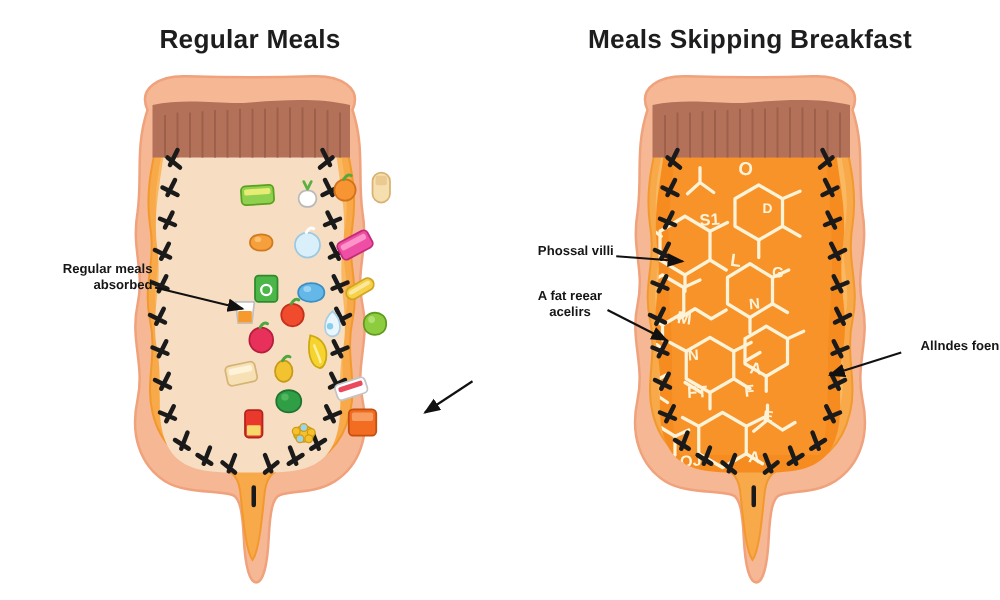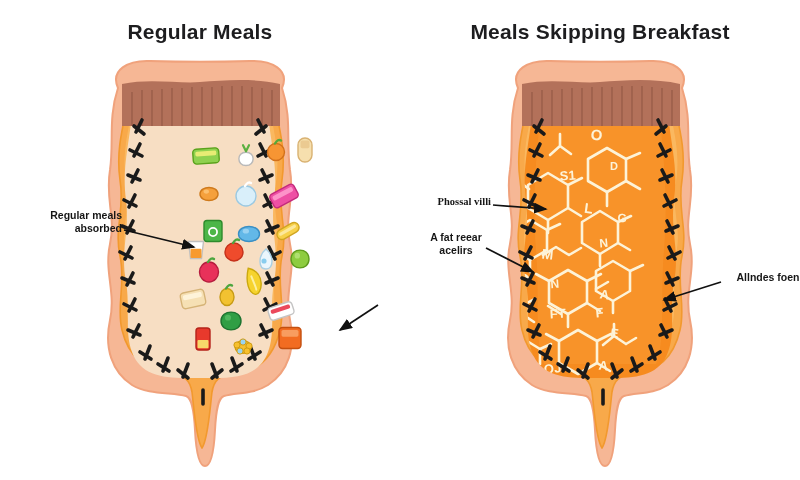--- a/index.html
+++ b/index.html
@@ -491,21 +491,21 @@
         <path d="M278,278 l-12,5 M267,273 l6,12"></path>
         <path d="M276,304 l-12,6 M265,299 l6,12"></path>
         <path d="M272,330 l-12,5 M261,325 l6,12"></path>
         <path d="M260,352 l-11,7 M250,346 l5,13"></path>
         <path d="M242,364 l-11,7 M232,358 l5,13"></path>
         <path d="M222,370 l-10,8 M212,364 l5,13"></path>
         <path d="M203,390 l0,14"></path>
       </g>
     </svg>
 
-    <div class="ann right-al" style="left:3px;top:195px;width:88px;font-family:Liberation Serif, serif;">Phossal villi</div>
+    <div class="ann right-al" style="left:3px;top:195px;width:88px;">Phossal villi</div>
     <svg class="ann-arrow" style="left:0;top:0;width:400px;height:480px;">
       <defs>
         <marker id="arrR1" markerWidth="9" markerHeight="9" refX="7" refY="3.2" orient="auto">
           <path d="M0,0 L8,3.2 L0,6.4 z" fill="#111111"></path>
         </marker>
       </defs>
       <line x1="93" y1="205" x2="146" y2="209" stroke="#111111" stroke-width="1.7" marker-end="url(#arrR1)"></line>
     </svg>
 
     <div class="ann left-al" style="left:8px;top:231px;width:96px;">A fat reear

